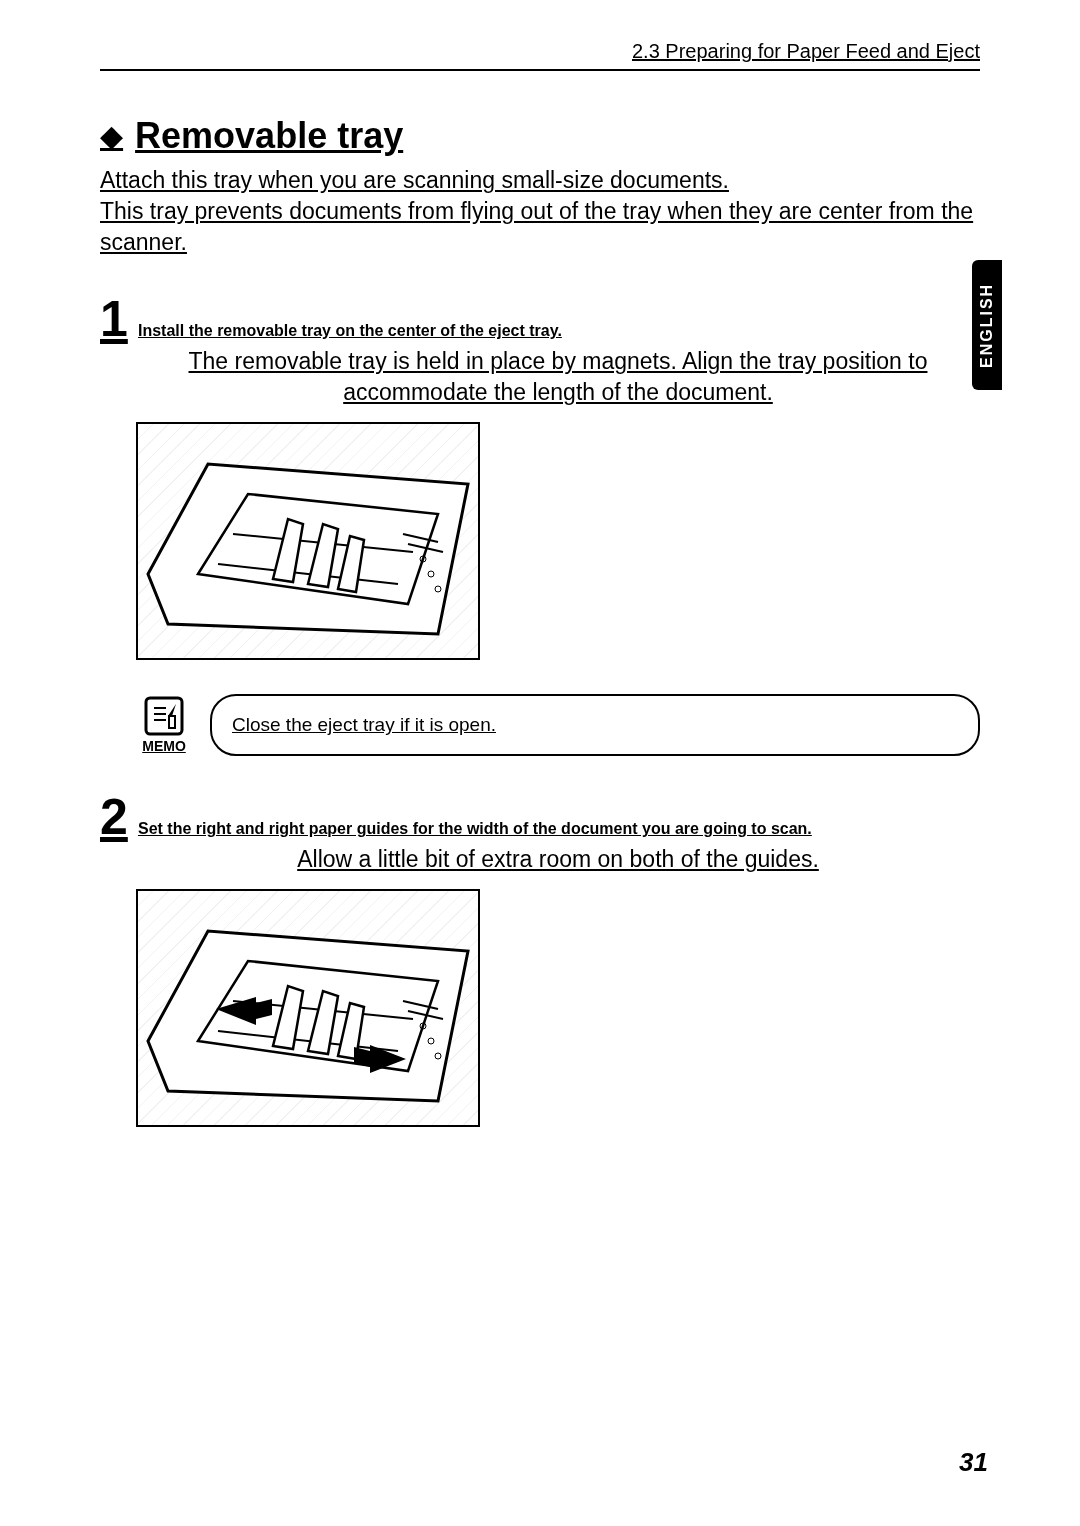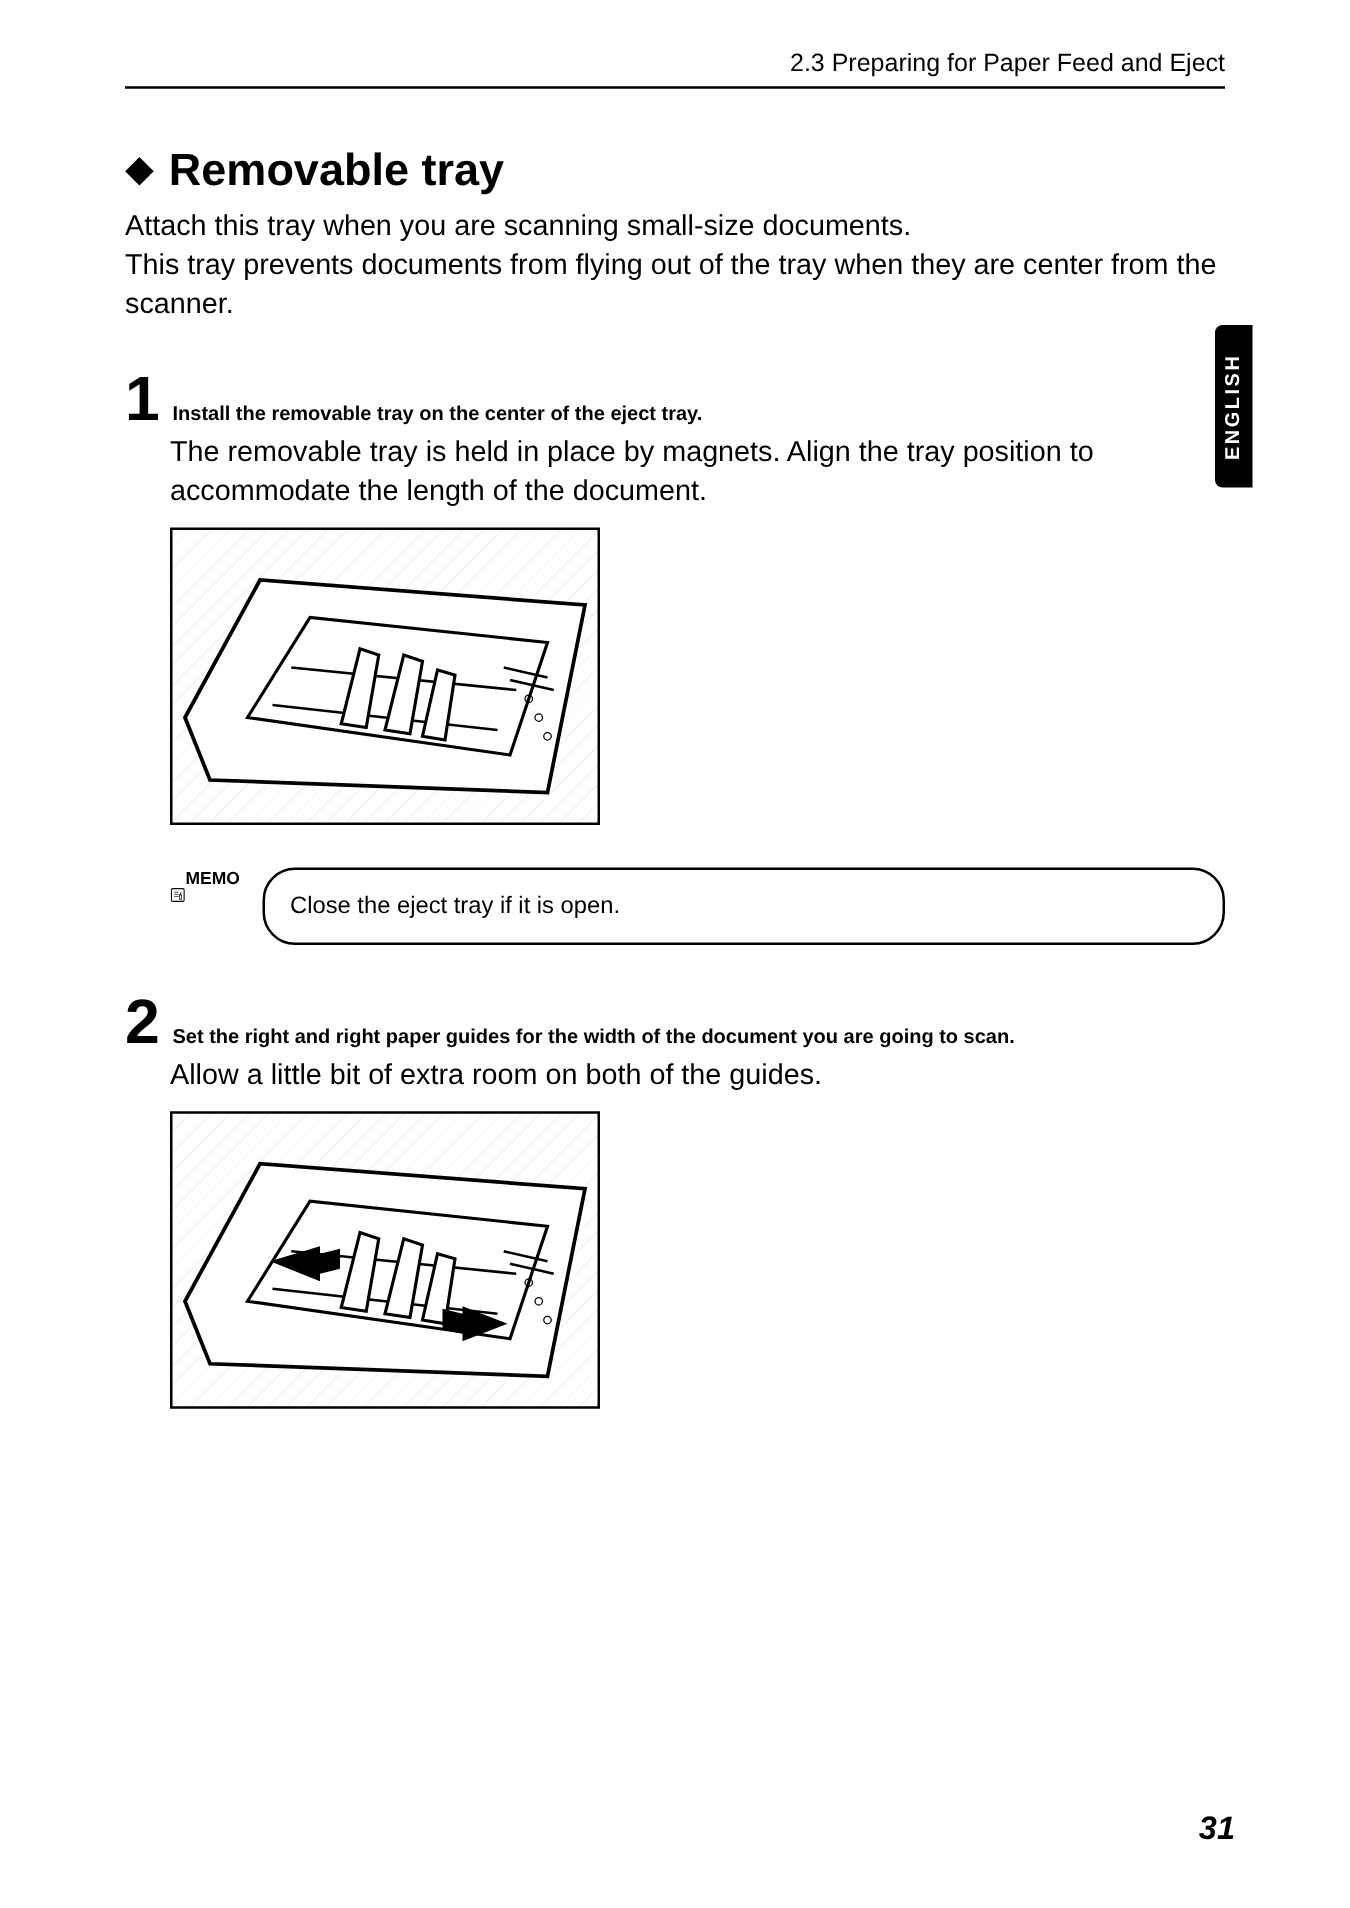--- a/index.html
+++ b/index.html
@@ -10,20 +10,21 @@
     height: 1526px;
     font-family: Arial, Helvetica, sans-serif;
     color: #000;
   }
   .page {
     position: relative;
     width: 1080px;
     height: 1526px;
     box-sizing: border-box;
     padding: 40px 100px 48px 100px;
+    text-decoration: underline;
   }
   .header-area {
     border-bottom: 2px solid #000;
     padding-bottom: 6px;
     text-align: right;
     font-size: 20px;
   }
   .section-title {
     display: flex;
     align-items: center;
@@ -62,20 +63,21 @@
   .step-heading {
     font-size: 16px;
     font-weight: bold;
     line-height: 1.35;
   }
   .step-body {
     font-size: 23px;
     line-height: 1.35;
     margin-left: 36px;
     margin-top: 2px;
+    text-align: center;
   }
   .fig {
     margin-left: 36px;
     margin-top: 14px;
     width: 340px;
     height: 234px;
     border: 2px solid #000;
     background:
       repeating-linear-gradient(135deg, #fff 0 10px, #f2f2f2 10px 11px);
     position: relative;
@@ -85,22 +87,22 @@
   .memo-row {
     display: flex;
     align-items: stretch;
     margin-left: 36px;
     margin-top: 34px;
     gap: 18px;
   }
   .memo-icon {
     width: 56px;
     display: flex;
-    flex-direction: row;
-    align-items: flex-start;
+    flex-direction: column;
+    align-items: center;
     font-size: 14px;
     font-weight: bold;
   }
   .memo-icon svg { width: 44px; height: 44px; }
   .memo-box {
     flex: 1;
     border: 2px solid #000;
     border-radius: 26px;
     padding: 18px 20px;
     font-size: 19px;

